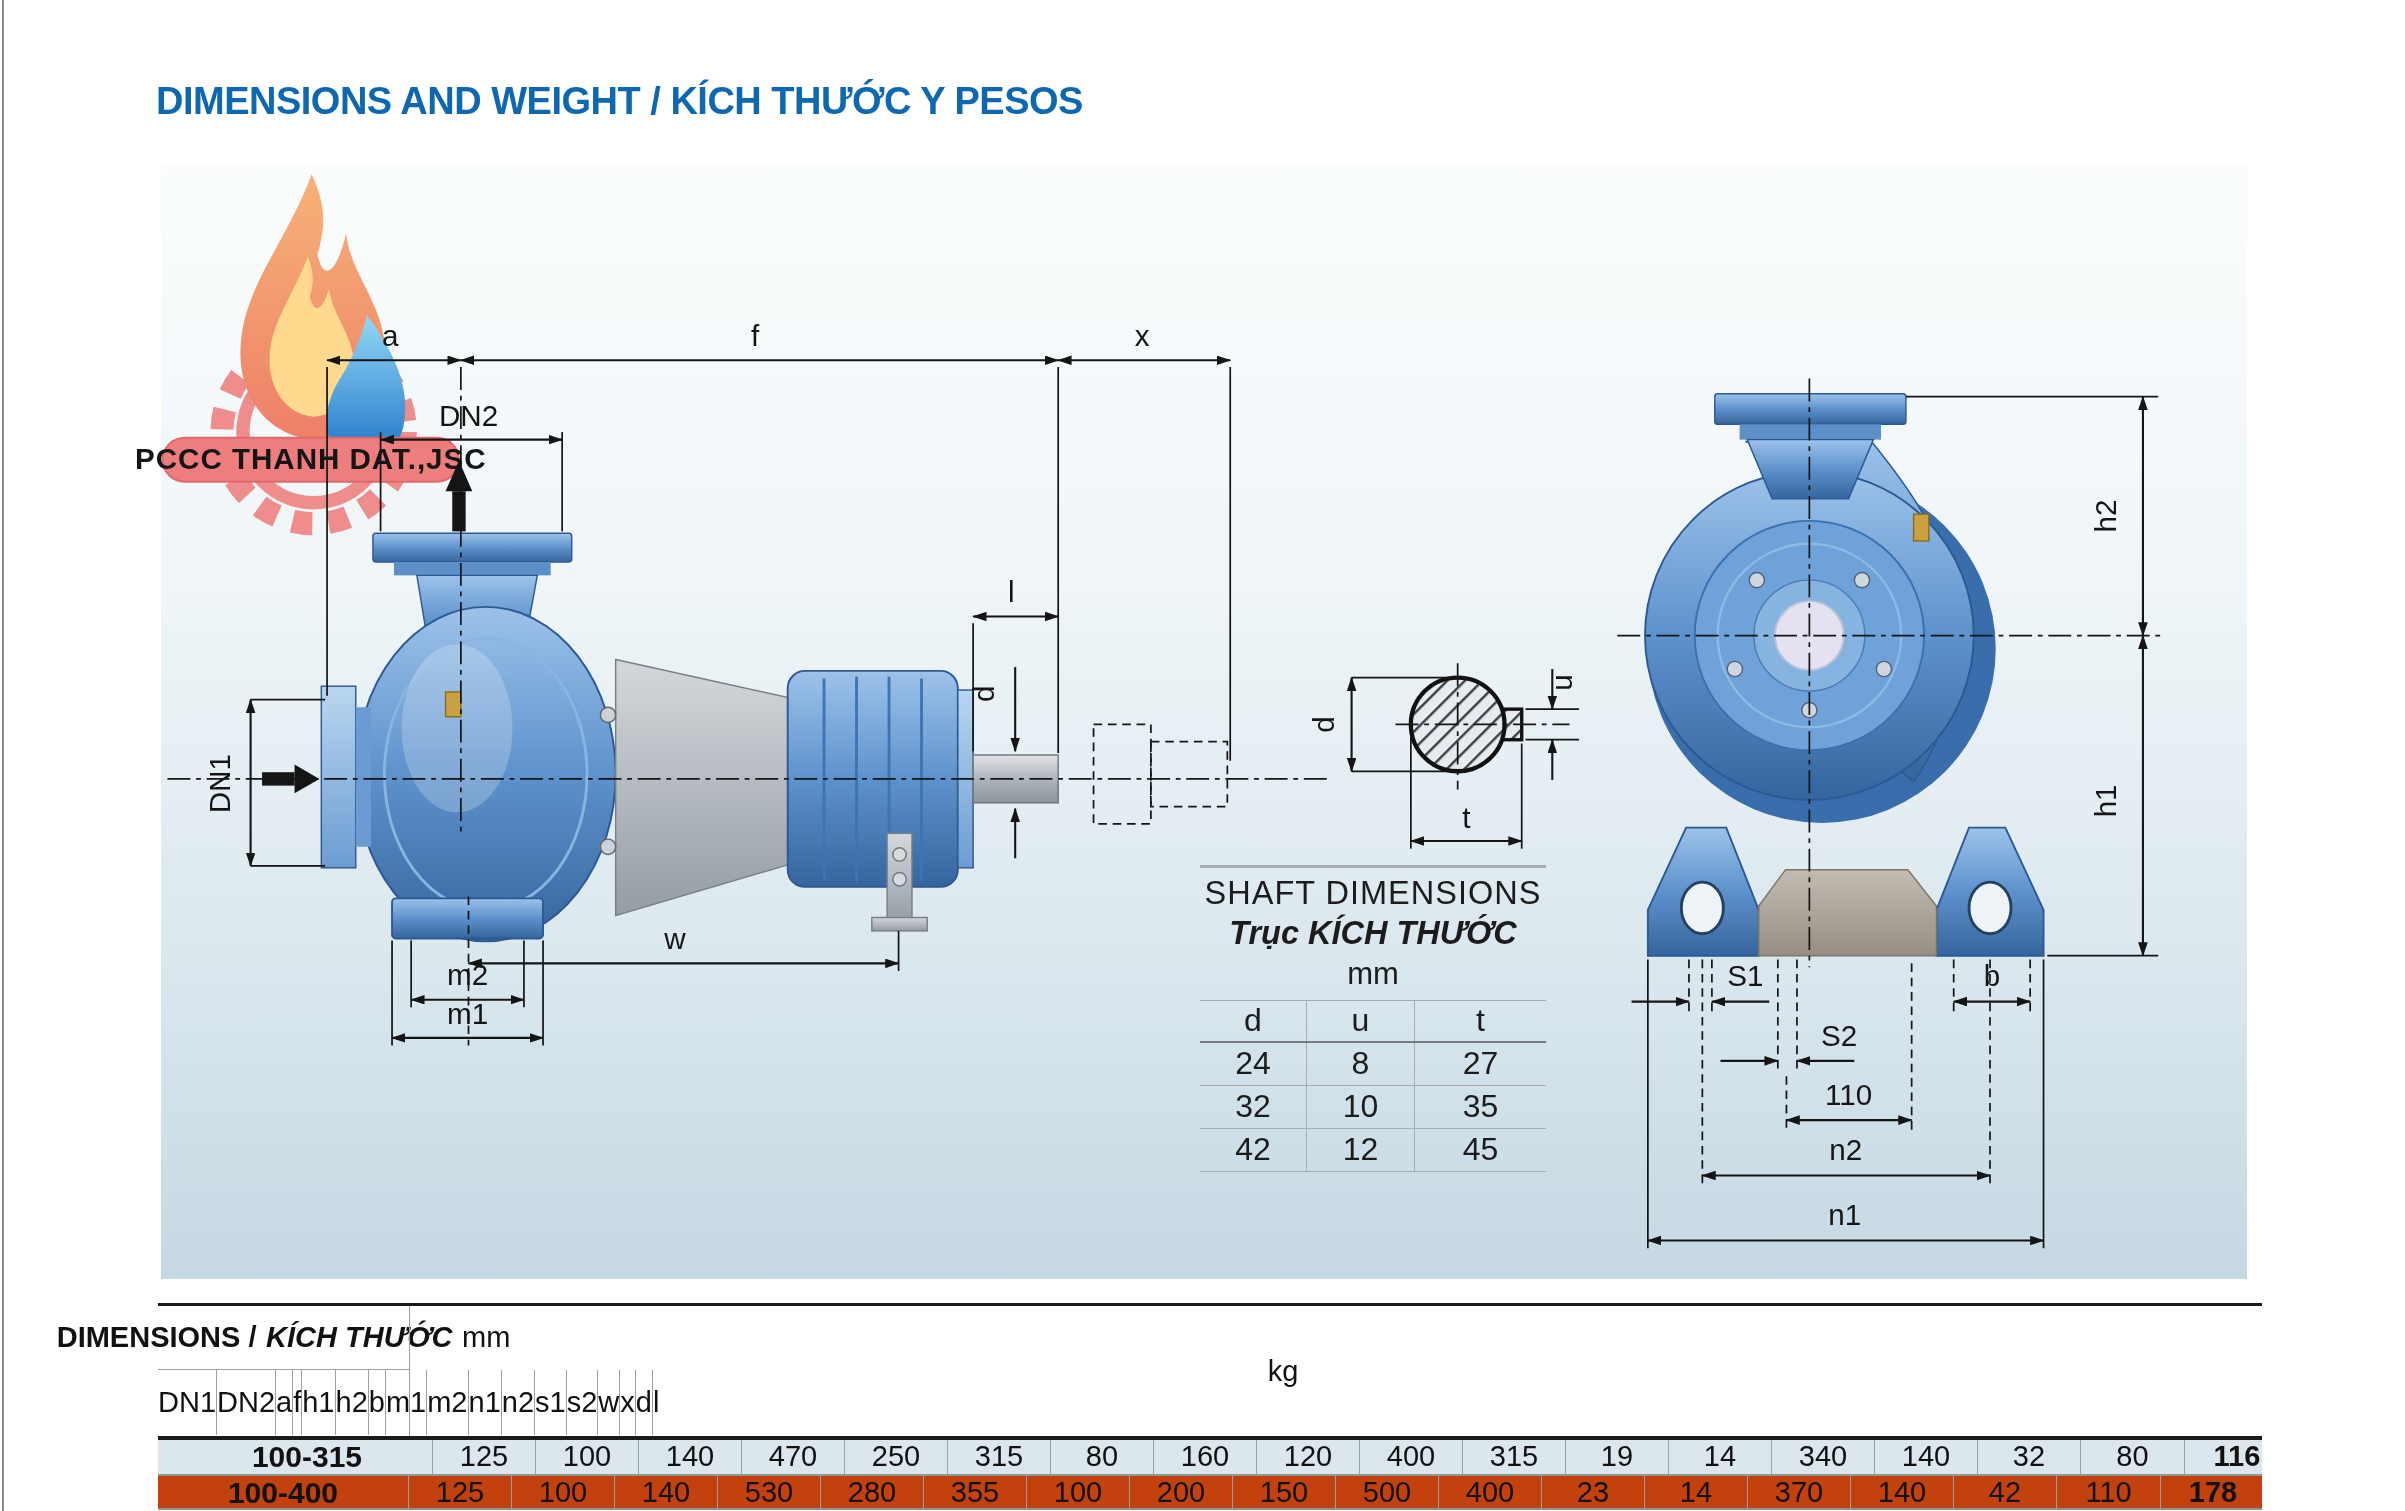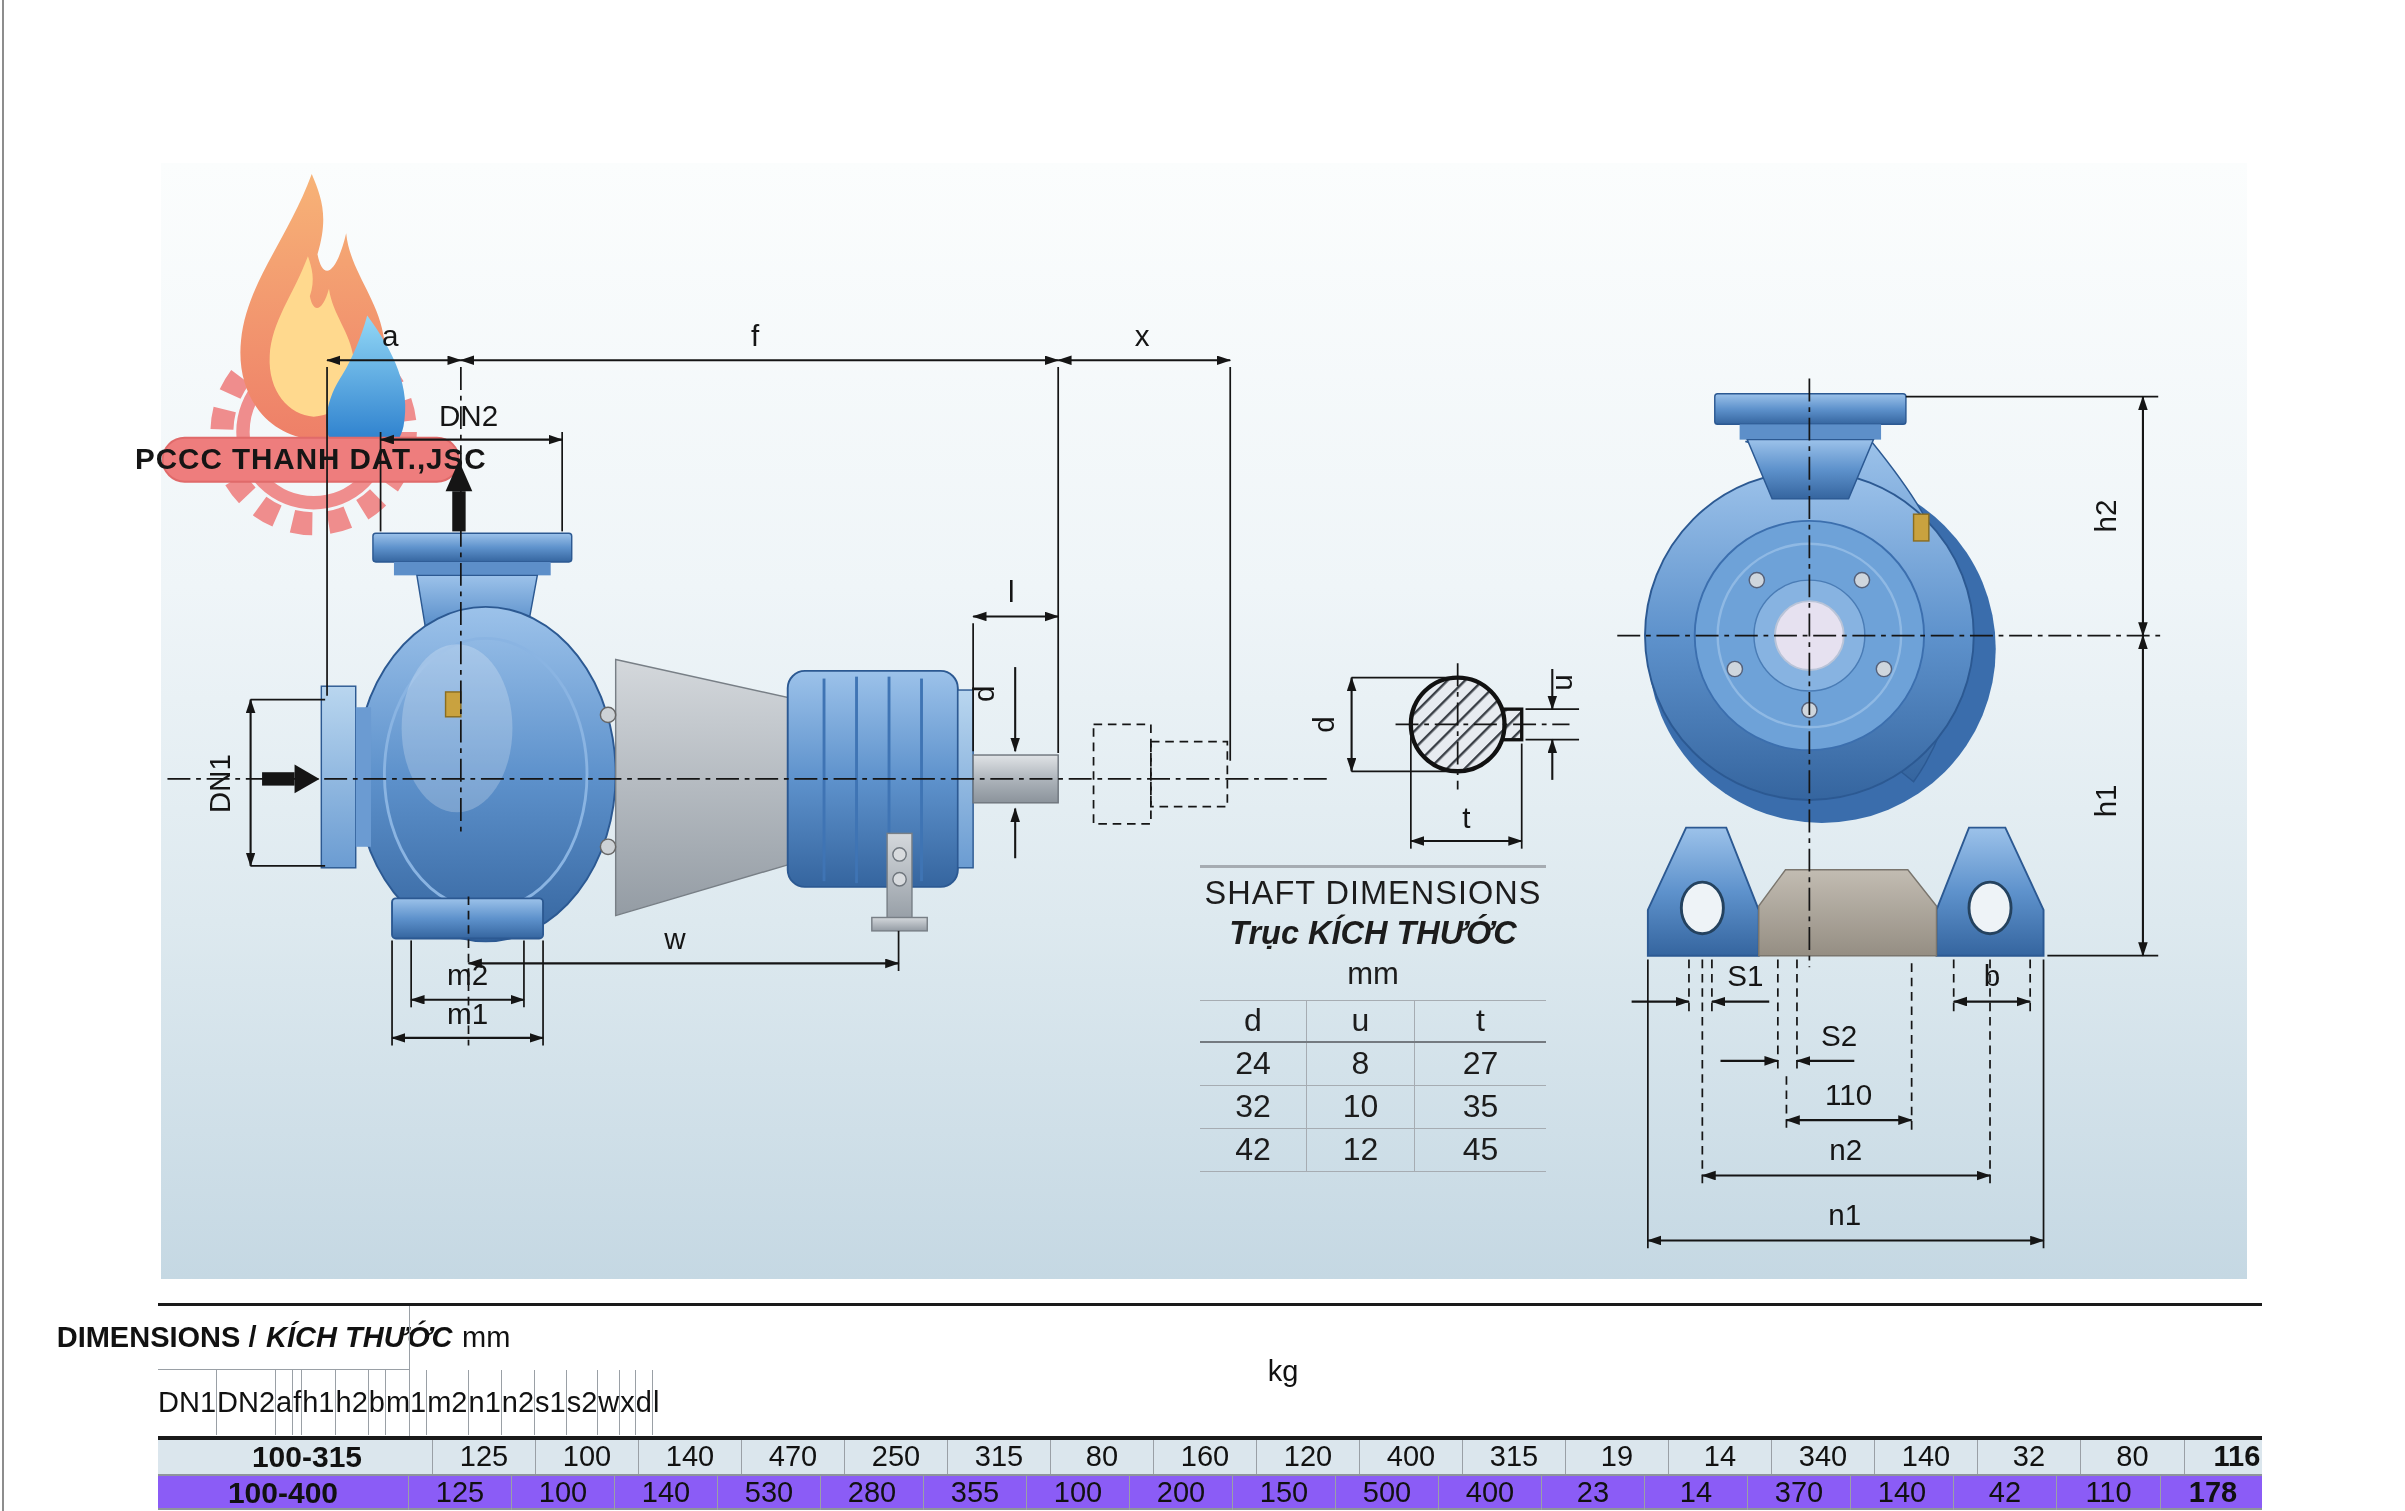--- a/index.html
+++ b/index.html
@@ -41,34 +41,35 @@
   #sub-row{display:flex;height:65px;}
   #sub-row .sc{flex:1;display:flex;align-items:center;justify-content:center;border-right:1.9px solid #9aa0a6;}
   #sub-row .sc:last-child{border-right:none;}
   .black-div{height:3.8px;background:#1a1a1a;}
   .drow{display:grid;grid-template-columns:251px repeat(17,103px) 105px;}
   .drow .dc{display:flex;align-items:center;justify-content:center;border-right:1.9px solid #9aa0a6;}
   .drow .dc.nmdl{font-weight:bold;font-size:30px;}
   .drow .dc.last{border-right:none;}
   .drow .kgv{display:flex;align-items:center;justify-content:center;border-left:1.9px solid #9aa0a6;font-weight:bold;}
   #data-row-1{height:34px;background:#dbe6ed;padding-left:24px;}
-  #data-row-2{height:32.5px;background:#8b5cf6;}
+  #data-row-2{height:32.5px;background:#c2410c;}
   .thin-sep{height:1.9px;background:#8f959b;}
   
   text{font-family:"Liberation Sans",sans-serif;font-size:31px;fill:#151515;}
   .dim{stroke:#151515;stroke-width:2.2;fill:none;}
   .ext{stroke:#151515;stroke-width:1.8;fill:none;}
   .cl{stroke:#151515;stroke-width:1.8;fill:none;stroke-dasharray:24 6 5 6;}
   .dsh{stroke:#151515;stroke-width:1.8;fill:none;stroke-dasharray:9 6;}
 </style>
 </head>
 <body>
 
 <div id="page">
   <div id="left-edge"></div>
+  <div id="title">DIMENSIONS AND WEIGHT / KÍCH THƯỚC Y PESOS</div>
   <div id="panel"></div>
 
   <svg id="drawing-svg" viewBox="0 0 2516 1581">
     <defs>
       <marker id="mE" markerWidth="16" markerHeight="12" refX="14" refY="5" orient="auto" markerUnits="userSpaceOnUse">
         <path d="M0,0 L15,5 L0,10 Z" fill="#151515"></path>
       </marker>
       <marker id="mS" markerWidth="16" markerHeight="12" refX="14" refY="5" orient="auto-start-reverse" markerUnits="userSpaceOnUse">
         <path d="M0,0 L15,5 L0,10 Z" fill="#151515"></path>
       </marker>

